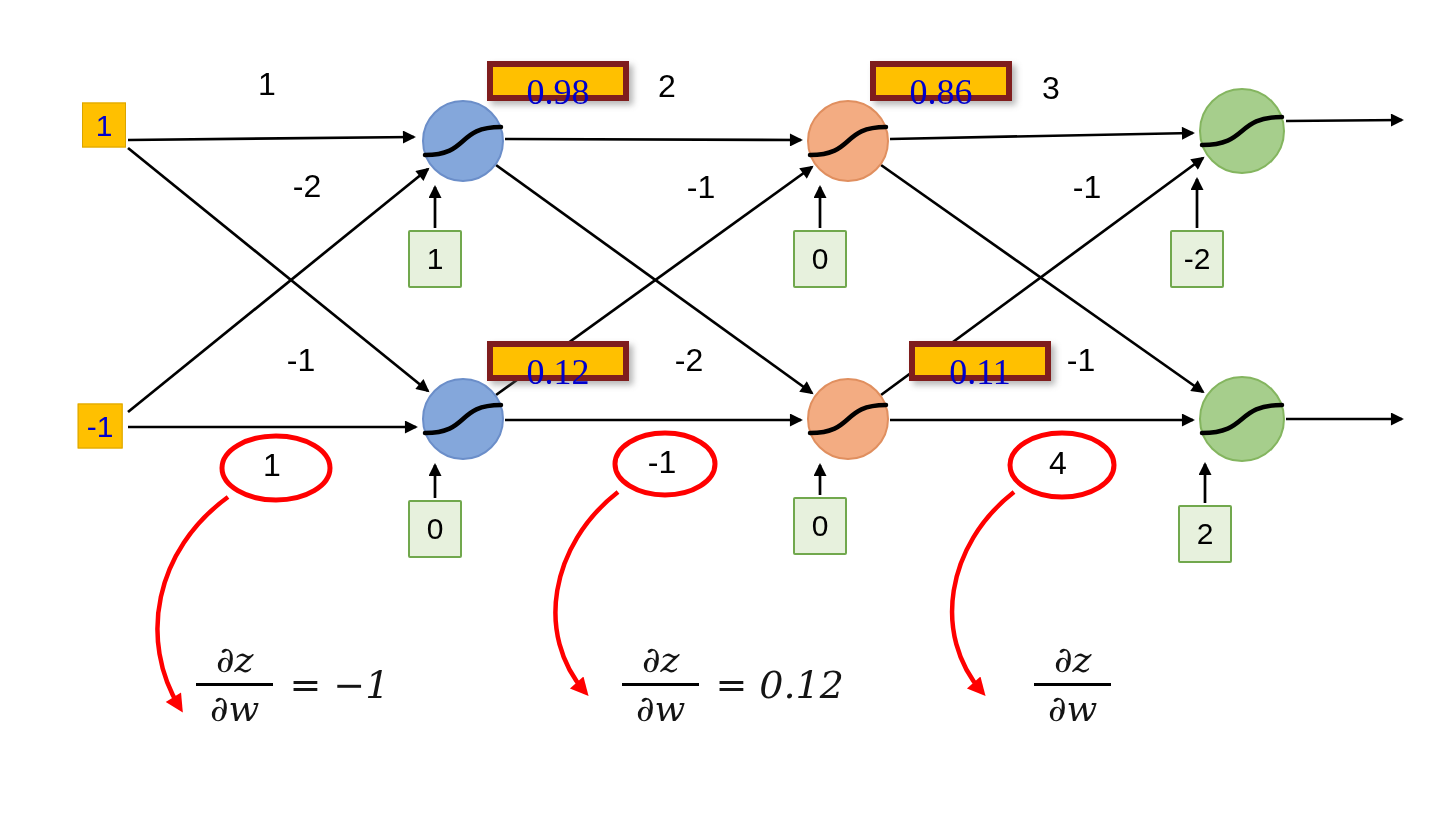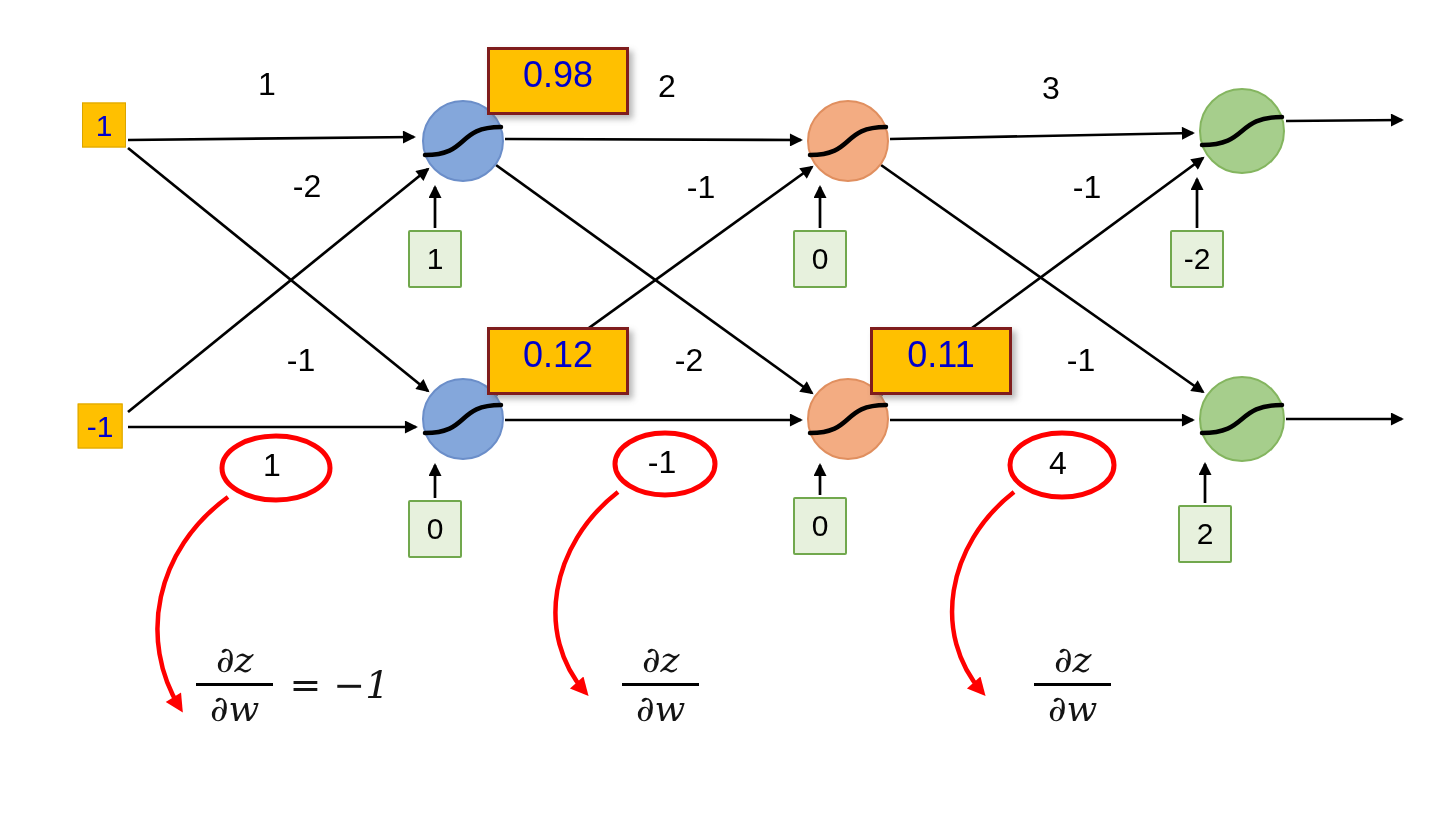--- a/index.html
+++ b/index.html
@@ -9,24 +9,24 @@
 
   
   .input-box {
     position:absolute; transform:translate(-50%,-50%);
     background:#FFC000; border:1px solid #D9A400;
     color:#0000CC; font-size:30px; text-align:center;
     min-width:44px; height:45px; line-height:43px; padding:0 8px;
   }
   .activation-box {
     position:absolute; transform:translate(-50%,-50%);
-    background:#FFC000; border:3px solid #7f1d1d;
+    background:#FFC000; border:6px solid #7f1d1d;
     box-shadow:4px 4px 6px rgba(100,100,100,0.45);
     color:#0000CC; font-size:36px; text-align:center;
-    width:142px; height:68px; line-height:50px;
+    width:142px; height:40px; line-height:50px;font-family:Liberation Serif, serif;
   }
 
   
   .bias-box {
     position:absolute; transform:translate(-50%,-50%);
     background:#E7F1DD; border:2px solid #71A84D; border-radius:2px;
     color:#000; font-size:30px; text-align:center;
     min-width:54px; height:58px; line-height:54px; padding:0 8px;
   }
 
@@ -142,35 +142,37 @@
 
   <div class="bias-box" style="left:435px; top:259px;">1</div>
   <div class="bias-box" style="left:435px; top:529px;">0</div>
   <div class="bias-box" style="left:820px; top:259px;">0</div>
   <div class="bias-box" style="left:820px; top:526px;">0</div>
   <div class="bias-box" style="left:1197px; top:259px;">-2</div>
   <div class="bias-box" style="left:1205px; top:534px;">2</div>
 
   <div class="activation-box" style="left:558px; top:81px;">0.98</div>
   <div class="activation-box" style="left:558px; top:361px;text-align:center;">0.12</div>
-  <div class="activation-box" style="left:941px; top:361px;">0.11</div>
+  <div class="activation-box" style="left:941px; top:81px;">0.86</div>
+  <div class="activation-box" style="left:980px; top:361px;">0.11</div>
 
   <div class="formula" style="left:196px; top:640px;">
     <div class="frac">
       <span class="num">∂z</span>
       <span class="den">∂w</span>
     </div>
     <span class="rhs">= −1</span>
   </div>
 
   <div class="formula" style="left:622px; top:640px;">
     <div class="frac">
       <span class="num">∂z</span>
       <span class="den">∂w</span>
     </div>
+    <span class="rhs">= 0.12</span>
   </div>
 
   <div class="formula" style="left:1034px; top:640px;">
     <div class="frac">
       <span class="num">∂z</span>
       <span class="den">∂w</span>
     </div>
   </div>
 
 </div>

